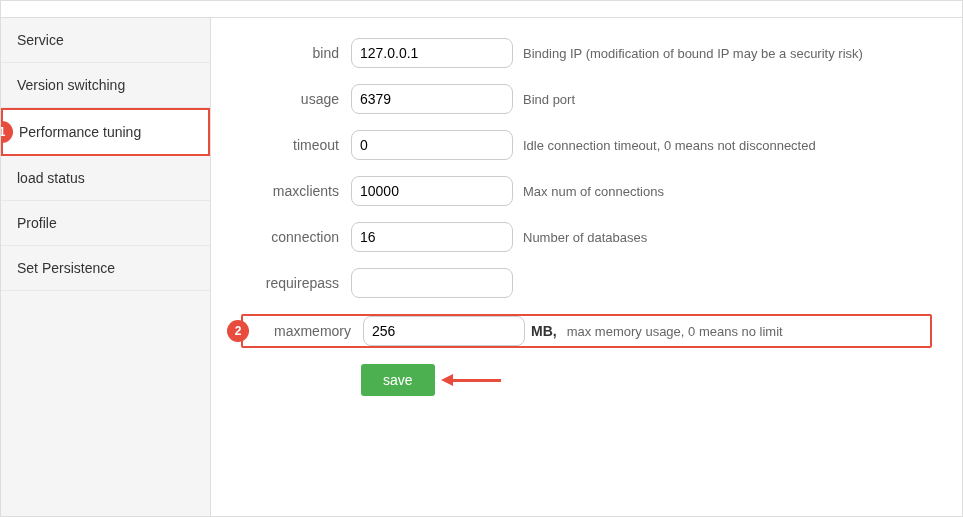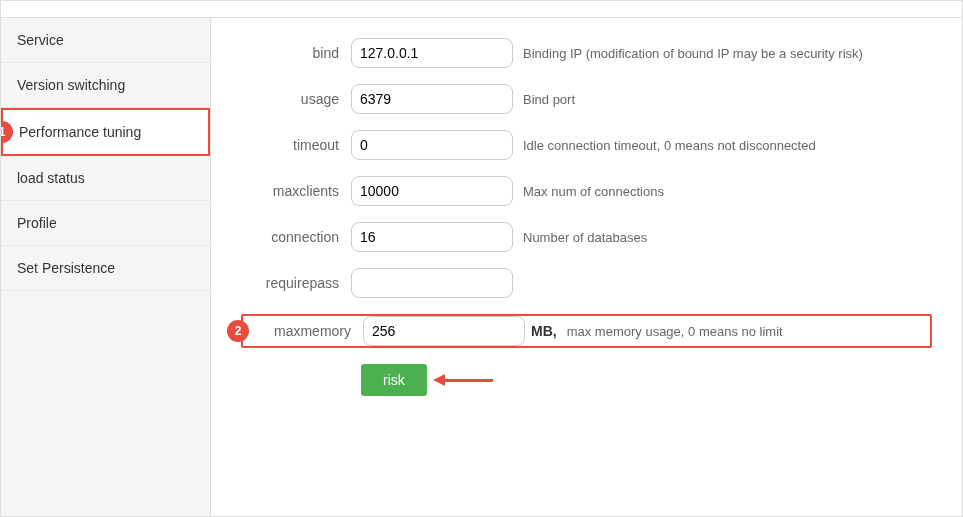--- a/index.html
+++ b/index.html
@@ -205,20 +205,20 @@
           <div class="maxmemory-row">
             <div class="maxmemory-inner">
               <div class="form-label">maxmemory</div>
               <input type="text" class="form-input" value="256" style="">
               <span class="mb-unit">MB,</span>
               <span class="form-hint">max memory usage, 0 means no limit</span>
             </div>
           </div>
         </div>
         <div class="save-area">
-          <button class="save-btn">risk</button>
+          <button class="save-btn">save</button>
           <div class="arrow-indicator">
             <div class="arrow-line"></div>
           </div>
         </div>
       </div>
   </div>
 </div>
 
 </body></html>

